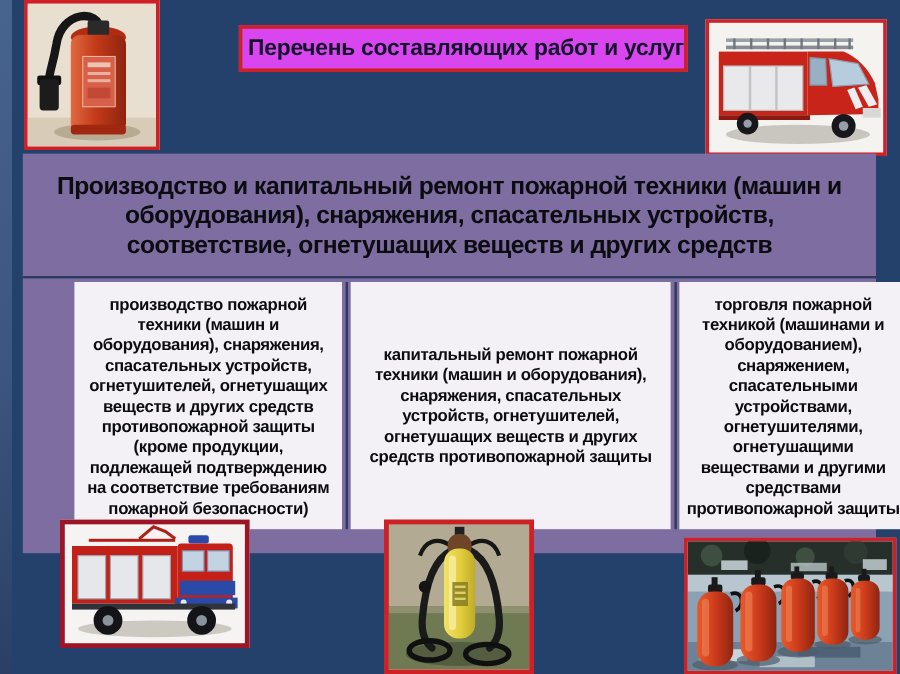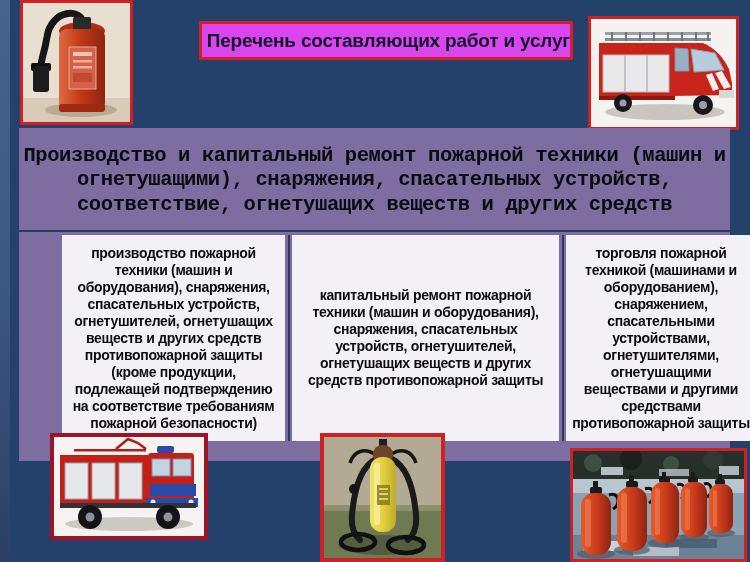--- a/index.html
+++ b/index.html
@@ -22,21 +22,21 @@
   }
   
   #main-panel{
     position:absolute;left:19px;top:128px;width:711px;height:333px;
     background:#7d6da0;display:flex;flex-direction:column;
   }
   #main-banner{
     height:102px;box-sizing:border-box;padding-top:3px;
     display:flex;flex-direction:column;align-items:center;justify-content:center;
     font-size:20.5px;line-height:24.5px;font-weight:bold;color:#0b0b10;
-    text-align:center;letter-spacing:-0.4px;font-family:Liberation Mono, monospace;
+    text-align:center;letter-spacing:-0.4px;
   }
   #banner-underline{height:2px;background:#2c3a5e;}
   #cells-row{
     height:206px;margin-top:3px;display:flex;
     padding-left:0;padding-right:17px;box-sizing:border-box;width:711px;margin-left:43px;
   }
   .cell{
     background:#f3f1f6;height:206px;box-sizing:border-box;
     display:flex;align-items:center;justify-content:center;
     text-align:center;font-weight:bold;color:#0b0b10;
@@ -130,21 +130,21 @@
       <circle cx="32" cy="84" r="9" fill="#17171b"></circle>
         <circle cx="32" cy="84" r="3.5" fill="#969eaa"></circle>
       <circle cx="112" cy="86" r="10" fill="#17171b"></circle>
         <circle cx="112" cy="86" r="4" fill="#969eaa"></circle>
     </svg>
   </div>
 
   <div id="main-panel">
     <div id="main-banner">
       <div>Производство и капитальный ремонт пожарной техники (машин и</div>
-      <div>огнетушащими), снаряжения, спасательных устройств,</div>
+      <div>оборудования), снаряжения, спасательных устройств,</div>
       <div>соответствие, огнетушащих веществ и других средств</div>
     </div>
     <div id="banner-underline"></div>
     <div id="cells-row">
       <div class="cell cell-1">производство пожарной техники (машин и оборудования), снаряжения, спасательных устройств, огнетушителей, огнетушащих веществ и других средств противопожарной защиты (кроме продукции, подлежащей подтверждению на соответствие требованиям пожарной безопасности)</div>
       <div class="v-divider"></div>
       <div class="cell cell-2">капитальный ремонт пожарной техники (машин и оборудования), снаряжения, спасательных устройств, огнетушителей, огнетушащих веществ и других средств противопожарной защиты</div>
       <div class="v-divider"></div>
       <div class="cell cell-3">торговля пожарной техникой (машинами и оборудованием), снаряжением, спасательными устройствами, огнетушителями, огнетушащими веществами и другими средствами противопожарной защиты</div>
     </div>

